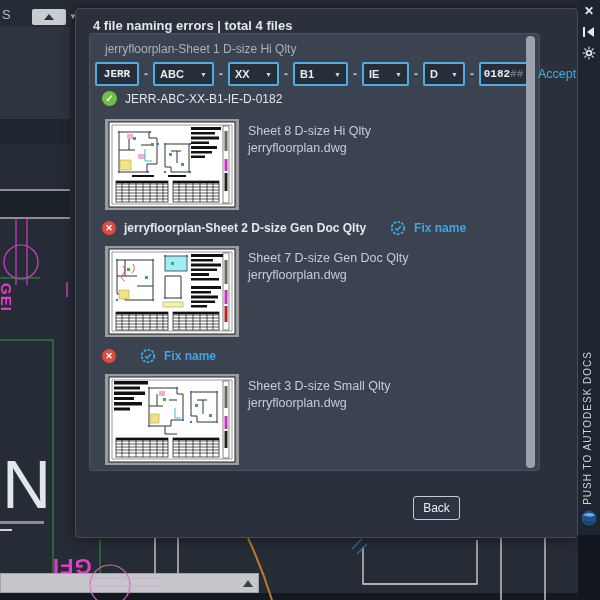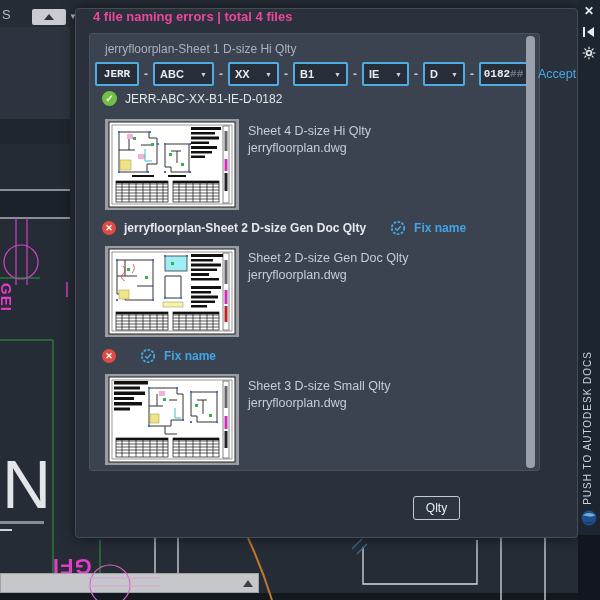--- a/index.html
+++ b/index.html
@@ -41,21 +41,21 @@
   .rail-pin .tri{width:0;height:0;border-top:5px solid transparent;border-bottom:5px solid transparent;
           border-right:7px solid #e8ebee;margin-left:2px;}
   .rail-gear{position:absolute;left:4px;top:46px;}
   .rail-label{position:absolute;left:4px;bottom:95px;writing-mode:vertical-rl;transform:rotate(180deg);
           font-size:10px;color:#ccd2da;letter-spacing:1px;white-space:nowrap;}
   .rail-globe{position:absolute;left:3px;top:510px;}
 
   
   .dlg{left:75px;top:8px;width:503px;height:530px;background:#2a313d;border:1px solid #454c57;
        border-radius:4px;box-sizing:border-box;box-shadow:0 0 14px rgba(0,0,0,.55);z-index:5;}
-  .dlg-title{position:absolute;left:17px;top:0;font-size:13px;font-weight:bold;color:#ec4899;}
+  .dlg-title{position:absolute;left:17px;top:9px;font-size:13px;font-weight:bold;color:#e5e5e5;}
   .dlg-body{position:absolute;left:13px;top:24px;width:451px;height:438px;background:#3b4351;
        border:1px solid #4a5260;border-radius:3px;box-sizing:border-box;}
   .vthumb{position:absolute;right:4px;top:2px;bottom:2px;width:9px;background:#9ba1ac;border-radius:4px;}
   .cur-label{position:absolute;left:15px;top:8px;font-size:12px;color:#a9b1bb;}
   .fields{position:absolute;left:5px;top:28px;height:24px;display:flex;align-items:center;gap:4px;}
   .fld,.dd{height:20px;box-sizing:content-box;background:#272e39;border:2px solid #4fade2;border-radius:2px;
        display:flex;align-items:center;justify-content:center;color:#e8ebef;font-size:11px;font-weight:bold;}
   .fld{font-family:Liberation Mono, monospace;}
   .dd{justify-content:space-between;padding:0 5px;}
   .dd .caret{font-size:7px;color:#cfd4da;margin-left:6px;}
@@ -230,21 +230,21 @@
             <path d="M17 62v21M24 62v21M31 62v21M38 62v21M45 62v21M52 62v21M58 62v21"></path>
             <rect x="68" y="62" width="46" height="21" fill="#fff"></rect>
             <path d="M68 65h46M68 68h46M68 71h46M68 74h46M68 77h46M68 80h46"></path>
             <path d="M74 62v21M81 62v21M88 62v21M95 62v21M102 62v21M108 62v21"></path>
           </g>
           <rect x="11" y="62" width="52" height="2.2" fill="#111"></rect>
             <rect x="68" y="62" width="46" height="2.2" fill="#111"></rect>
         </svg>
       </div>
       <div class="caption" style="top:89px">
-        <div>Sheet 4 D-size Hi Qlty</div>
+        <div>Sheet 8 D-size Hi Qlty</div>
         <div>jerryfloorplan.dwg</div>
       </div>
 
       <div class="errrow" style="top:186px">
         <div class="err-ico">✕</div>
         <div class="txt">jerryfloorplan-Sheet 2 D-size Gen Doc Qlty</div>
         <div class="fix">
           <svg width="16" height="16" viewBox="0 0 16 16">
             <circle cx="8" cy="8" r="6.2" fill="none" stroke="#47a8e0" stroke-width="1.8" stroke-dasharray="2.6 1.4"></circle>
             <path d="M5.2 8.2 l2 2 l3.6-4" fill="none" stroke="#47a8e0" stroke-width="1.5"></path>
@@ -304,21 +304,21 @@
             <path d="M17 66v18M24 66v18M31 66v18M38 66v18M45 66v18M52 66v18M58 66v18"></path>
             <rect x="68" y="66" width="46" height="18" fill="#fff"></rect>
             <path d="M68 69h46M68 72h46M68 75h46M68 78h46M68 81h46"></path>
             <path d="M74 66v18M81 66v18M88 66v18M95 66v18M102 66v18M108 66v18"></path>
           </g>
           <rect x="11" y="66" width="52" height="2.2" fill="#111"></rect>
             <rect x="68" y="66" width="46" height="2.2" fill="#111"></rect>
         </svg>
       </div>
       <div class="caption" style="top:216px">
-        <div>Sheet 2 D-size Gen Doc Qlty</div>
+        <div>Sheet 7 D-size Gen Doc Qlty</div>
         <div>jerryfloorplan.dwg</div>
       </div>
 
       <div class="errrow" style="top:314px">
         <div class="err-ico">✕</div>
         <div class="fix">
           <svg width="16" height="16" viewBox="0 0 16 16">
             <circle cx="8" cy="8" r="6.2" fill="none" stroke="#47a8e0" stroke-width="1.8" stroke-dasharray="2.6 1.4"></circle>
             <path d="M5.2 8.2 l2 2 l3.6-4" fill="none" stroke="#47a8e0" stroke-width="1.5"></path>
           </svg>
@@ -380,21 +380,21 @@
         </svg>
       </div>
       <div class="caption" style="top:344px">
         <div>Sheet 3 D-size Small Qlty</div>
         <div>jerryfloorplan.dwg</div>
       </div>
 
       <div class="vthumb"></div>
     </div>
 
-    <div class="btn-back">Qlty</div>
+    <div class="btn-back">Back</div>
   </div>
 
   <div class="abs rail">
     <div class="rail-x">✕</div>
     <div class="rail-pin">
       <div class="bar"></div>
         <div class="tri"></div>
     </div>
     <div class="rail-gear">
       <svg width="14" height="14" viewBox="0 0 16 16">

